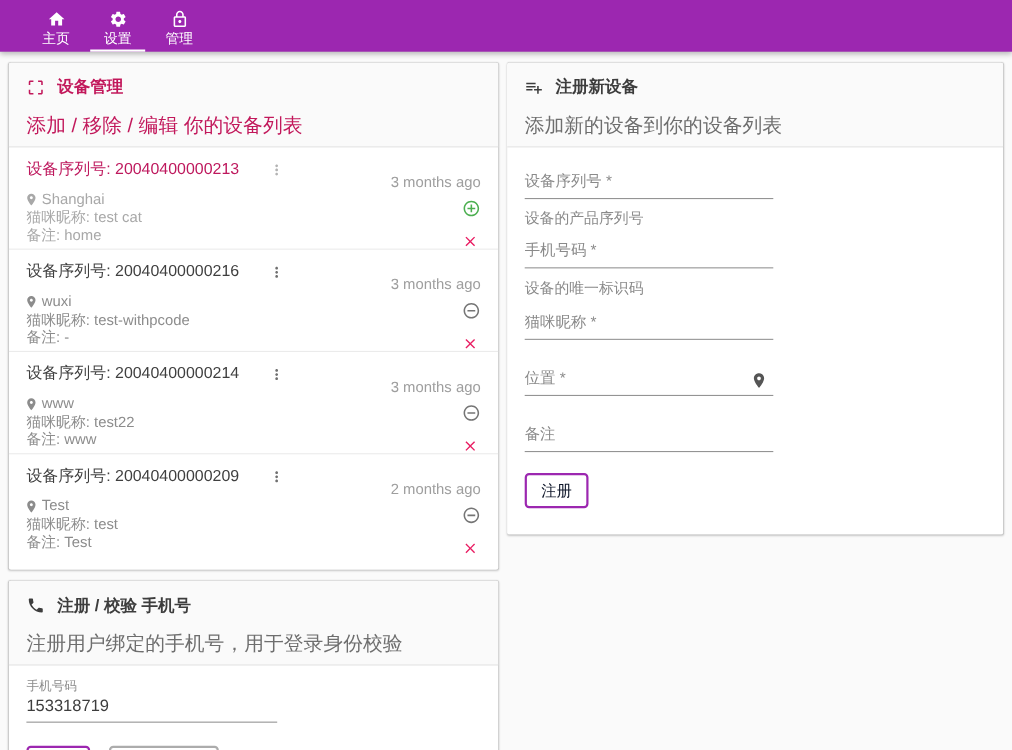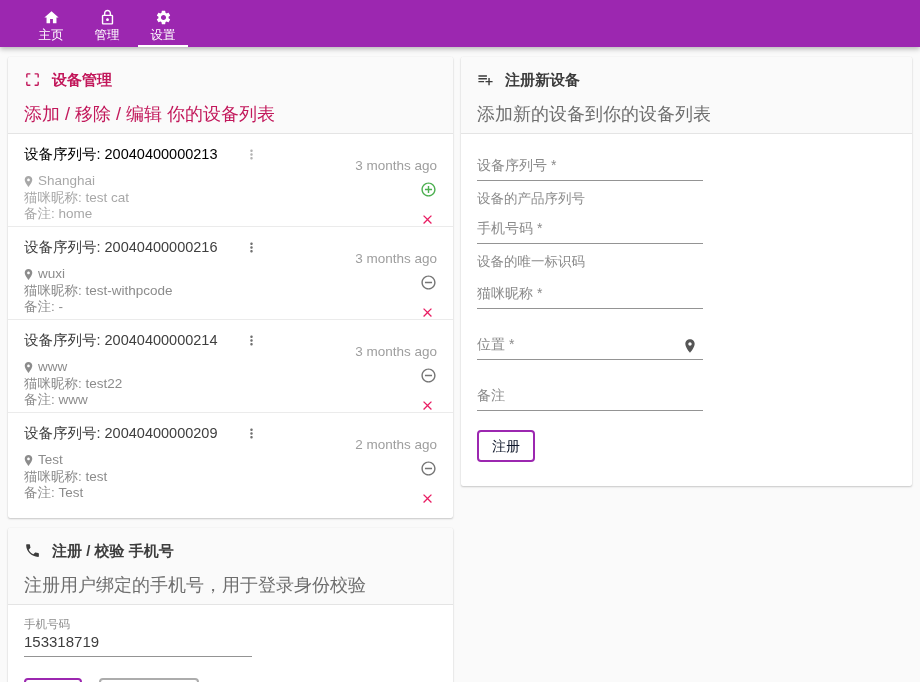--- a/index.html
+++ b/index.html
@@ -53,21 +53,21 @@
     padding:9px 120px 0 16px;
     border-bottom:1px solid #EBEBEB;
   }
   .device-row.last { border-bottom:none; min-height:105px; }
   .serial-line { display:flex; align-items:center; gap:27px; margin-top:2px; }
   .serial { font-size:14.5px; color:#3F3F3F; line-height:19px; }
   .kebab { width:15px; height:15px; color:#707070; cursor:pointer; }
   .loc-line { display:flex; align-items:center; gap:3px; margin-top:9px; }
   .pin13 { width:13px; height:13px; margin-left:-2px; }
   .sec { font-size:13.5px; color:#8C8C8C; line-height:16.5px; }
-  .device-row.muted .serial { color:#000000; }
+  .device-row.muted .serial { color:#be185d; }
   .device-row.muted .sec { color:#A8A8A8; }
   .device-row.muted .kebab { color:#B3B3B3; }
   .row-side {
     position:absolute; top:23px; right:16px;
     display:flex; flex-direction:column; align-items:flex-end;
   }
   .time { font-size:13.5px; color:#9E9E9E; line-height:17px; }
   .act-icon { width:17px; height:17px; margin-top:7px; cursor:pointer; }
   .act-add { color:#4CAF50; }
   .act-remove { color:#757575; }
@@ -145,31 +145,31 @@
   </defs>
 </svg>
 
 <nav class="navbar">
   <div class="nav-item">
     <svg class="nicon" fill="currentColor">
         <use href="#i-home"></use>
       </svg>
     <span class="nlabel">主页</span>
   </div>
+  <div class="nav-item active">
+    <svg class="nicon" fill="currentColor">
+        <use href="#i-gear"></use>
+      </svg>
+    <span class="nlabel">设置</span>
+  </div>
   <div class="nav-item">
     <svg class="nicon" fill="currentColor">
         <use href="#i-lock"></use>
       </svg>
     <span class="nlabel">管理</span>
-  </div>
-  <div class="nav-item active">
-    <svg class="nicon" fill="currentColor">
-        <use href="#i-gear"></use>
-      </svg>
-    <span class="nlabel">设置</span>
   </div>
 </nav>
 
 <main class="content">
 
   <div class="col-left">
 
     <section class="card">
       <header class="card-header pink">
         <div class="card-title-row">

